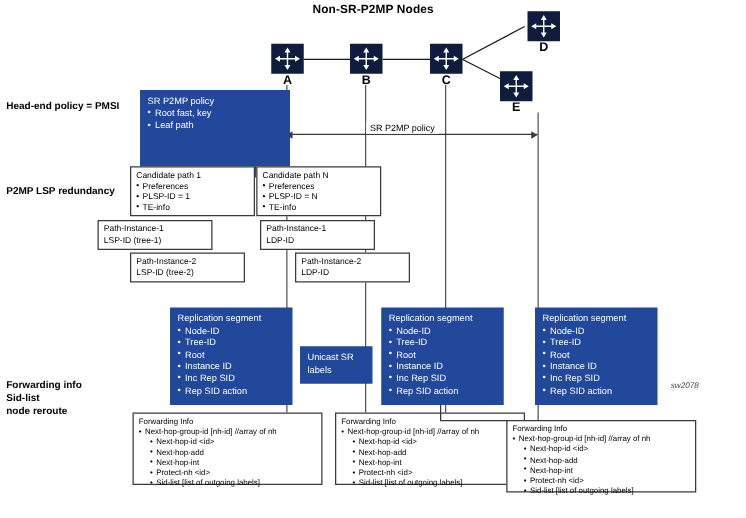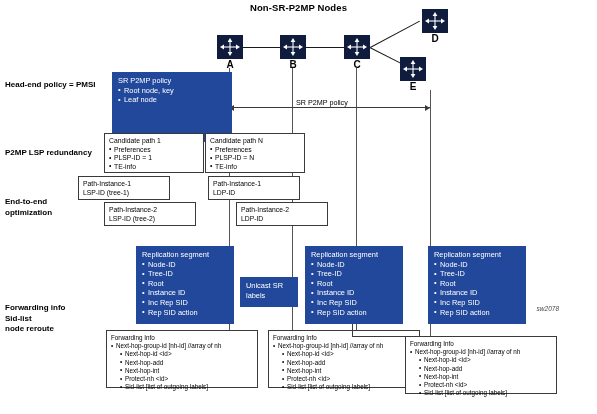--- a/index.html
+++ b/index.html
@@ -164,35 +164,31 @@
   <div class="arrowhead ah-left" style="left:229px;top:104.5px;"></div>
   <div class="arrowhead ah-right" style="left:425px;top:104.5px;"></div>
   <div class="arrowlabel" style="left:293px;top:98px;">SR P2MP policy</div>
 
   <div class="rowlabel" style="left:5px;top:80px;">
     <div>Head-end policy = PMSI</div>
   </div>
   <div class="rowlabel" style="left:5px;top:148px;">
     <div>P2MP LSP redundancy</div>
   </div>
-  <div class="rowlabel" style="left:5px;top:197px;">
-    <div>End-to-end</div>
-    <div>optimization</div>
-  </div>
   <div class="rowlabel" style="left:5px;top:303px;">
     <div>Forwarding info</div>
     <div>Sid-list</div>
     <div>node reroute</div>
   </div>
 
   <div class="bluebox" style="left:112px;top:72px;width:120px;height:70px;">
     <span class="hd">SR P2MP policy</span>
     <ul>
-      <li>Root node, key</li>
-      <li>Leaf node</li>
+      <li>Root fast, key</li>
+      <li>Leaf path</li>
     </ul>
   </div>
 
   <div class="wbox" style="left:104px;top:133px;width:100px;height:40px;">
     <span class="hd">Candidate path 1</span>
     <ul>
       <li>Preferences</li>
       <li>PLSP-ID = 1</li>
       <li>TE-info</li>
     </ul>

